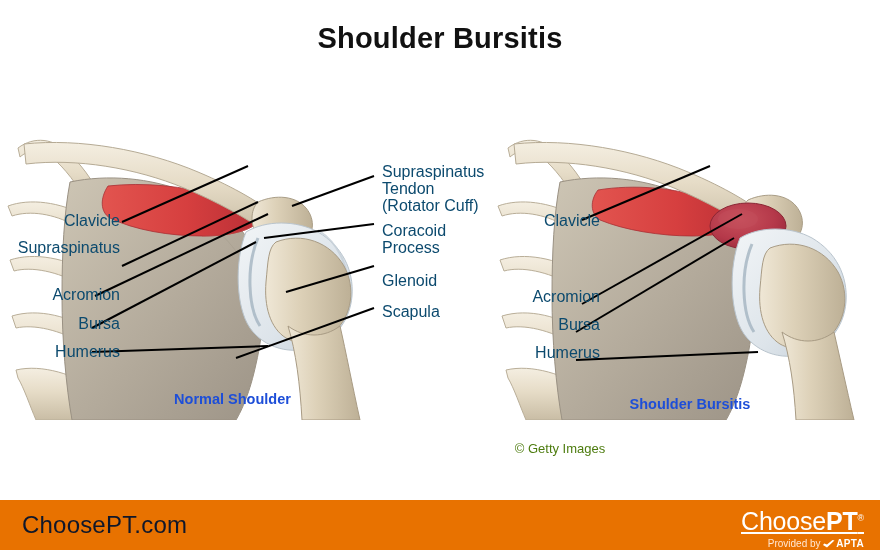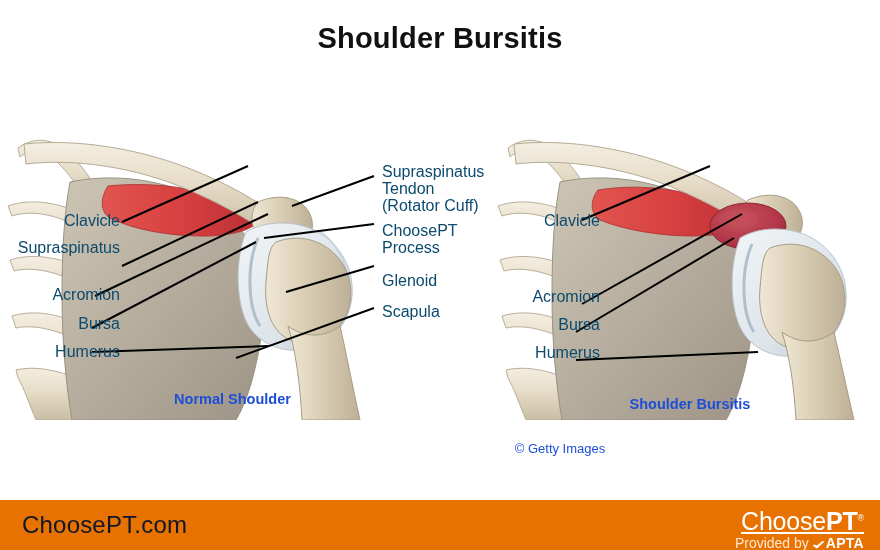--- a/index.html
+++ b/index.html
@@ -60,21 +60,21 @@
   }
   .lbl.r { text-align: right; }
   .lbl.l { text-align: left; }
 
   
   .credit {
     position: absolute;
     left: 430px; top: 441px; width: 260px;
     text-align: center;
     font-size: 13px;
-    color: #1d4ed8;
+    color: #4d7c0f;
     white-space: nowrap;
   }
 
   
   .footer {
     position: absolute;
     left: 0; bottom: 0;
     width: 880px; height: 50px;
     background: #E87200;
   }
@@ -94,21 +94,21 @@
     font-size: 25px;
     color: #ffffff;
     letter-spacing: -0.2px;
     line-height: 26px;
     text-decoration: underline;
   }
   .logo-word .thin { font-weight: 300; }
   .logo-word .bold { font-weight: bold; }
   .logo-word .tm { font-size: 9px; vertical-align: super; }
   .logo-sub {
-    font-size: 14px;
+    font-size: 10px;
     color: #ffe7d2;
     line-height: 11px;
     margin-top: 4px;
     white-space: nowrap;
   }
   .logo-sub .apta { font-weight: bold; color: #ffffff; letter-spacing: 0.3px; }
   .apta-swoosh { display: inline-block; vertical-align: -1px; margin-right: 1px; }
 </style>
 </head>
 <body>
@@ -232,21 +232,21 @@
     <span>Humerus</span>
   </div>
 
   <div class="lbl l" style="left:382px; top:163px;">
     <div>Supraspinatus</div>
     <div>Tendon</div>
     <div>(Rotator Cuff)</div>
   </div>
 
   <div class="lbl l" style="left:382px; top:222px;">
-    <div>ChoosePT</div>
+    <div>Coracoid</div>
     <div>Process</div>
   </div>
 
   <div class="lbl l" style="left:382px; top:272px;">
     <span>Glenoid</span>
   </div>
 
   <div class="lbl l" style="left:382px; top:303px;">
     <span>Scapula</span>
   </div>

